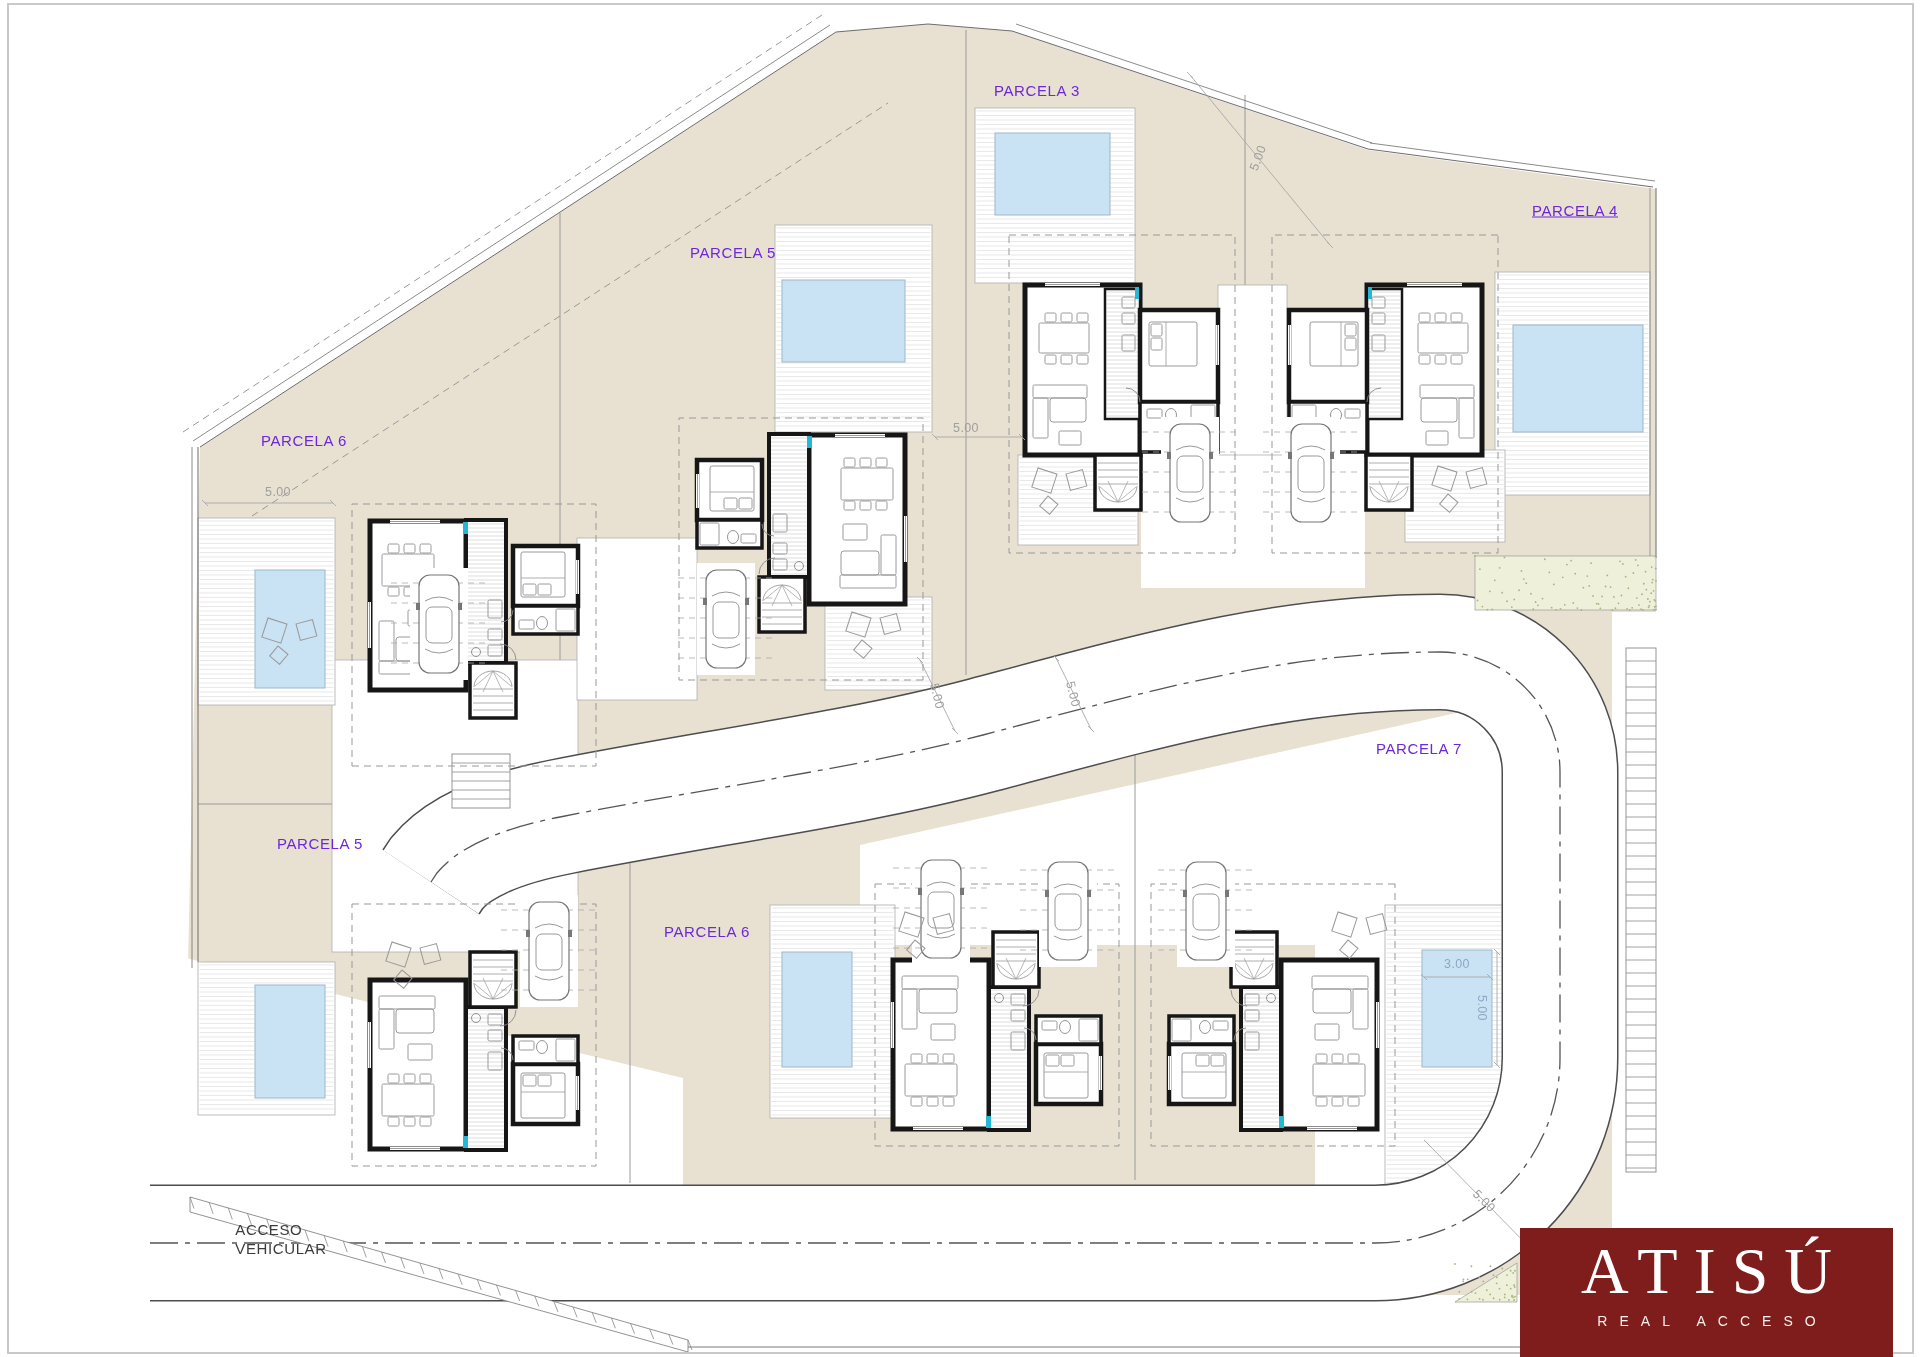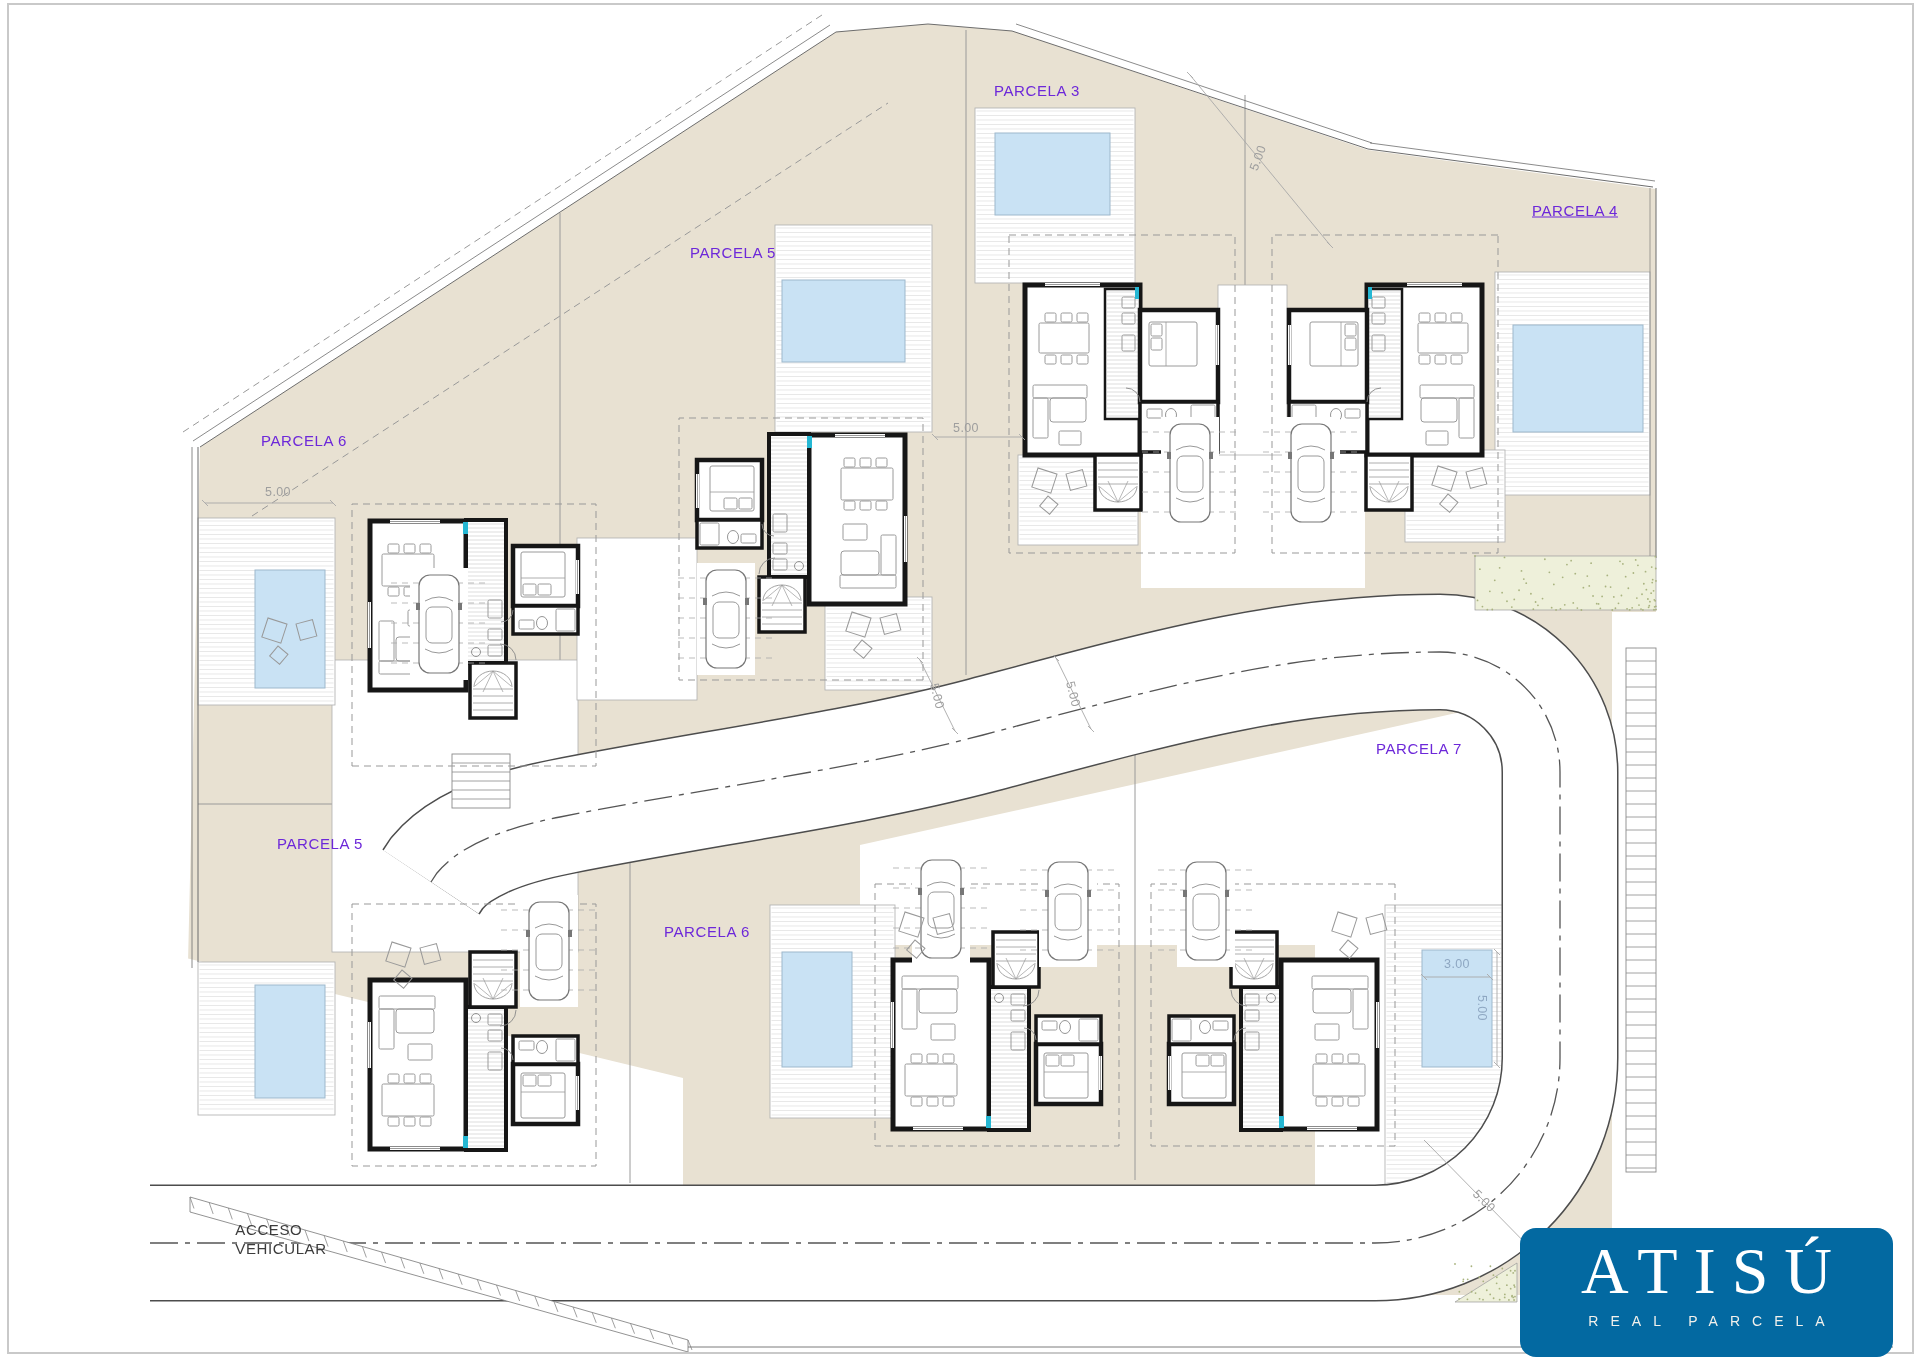--- a/index.html
+++ b/index.html
@@ -1443,23 +1443,23 @@
         <line x1="1494" y1="1062" x2="1500" y2="1068" stroke="#a8a8a8" stroke-width="0.9"></line>
       </g>
       <g>
         <line x1="1427" y1="1143" x2="1537" y2="1255" stroke="#a8a8a8" stroke-width="0.9"></line>
         <line x1="1424" y1="1140" x2="1430" y2="1146" stroke="#a8a8a8" stroke-width="0.9"></line>
         <line x1="1534" y1="1252" x2="1540" y2="1258" stroke="#a8a8a8" stroke-width="0.9"></line>
       </g>
       <rect x="8" y="4" width="1905" height="1349" fill="none" stroke="#c9c9c9" stroke-width="2"></rect>
     </svg>
   <div id="textlayer">
-    <div id="logo" style="left: 1520px; top: 1228px; width: 373px; height: 129px; background: #0369a1; border-radius: 16px;">
+    <div id="logo" style="left: 1520px; top: 1228px; width: 373px; height: 129px; background: #7f1d1d;">
       <div class="t">ATISÚ</div>
-      <div class="s">REAL PARCELA</div>
+      <div class="s">REAL ACCESO</div>
     </div>
   <div class="lbl" style="left: 304px; top: 440px;">PARCELA 6</div>
       <div class="lbl" style="left: 733px; top: 252px;">PARCELA 5</div>
       <div class="lbl" style="left: 1037px; top: 90px;">PARCELA 3</div>
       <div class="lbl" style="left: 1575px; top: 210px; text-decoration: underline;">PARCELA 4</div>
       <div class="lbl" style="left: 288px; top: 843px; margin-left: 32px;">PARCELA 5</div>
       <div class="lbl" style="left: 707px; top: 931px;">PARCELA 6</div>
       <div class="lbl" style="left: 1419px; top: 748px;">PARCELA 7</div>
       <div class="access" style="left: 281px; top: 1240px;">
         <div>ACCESO</div>

